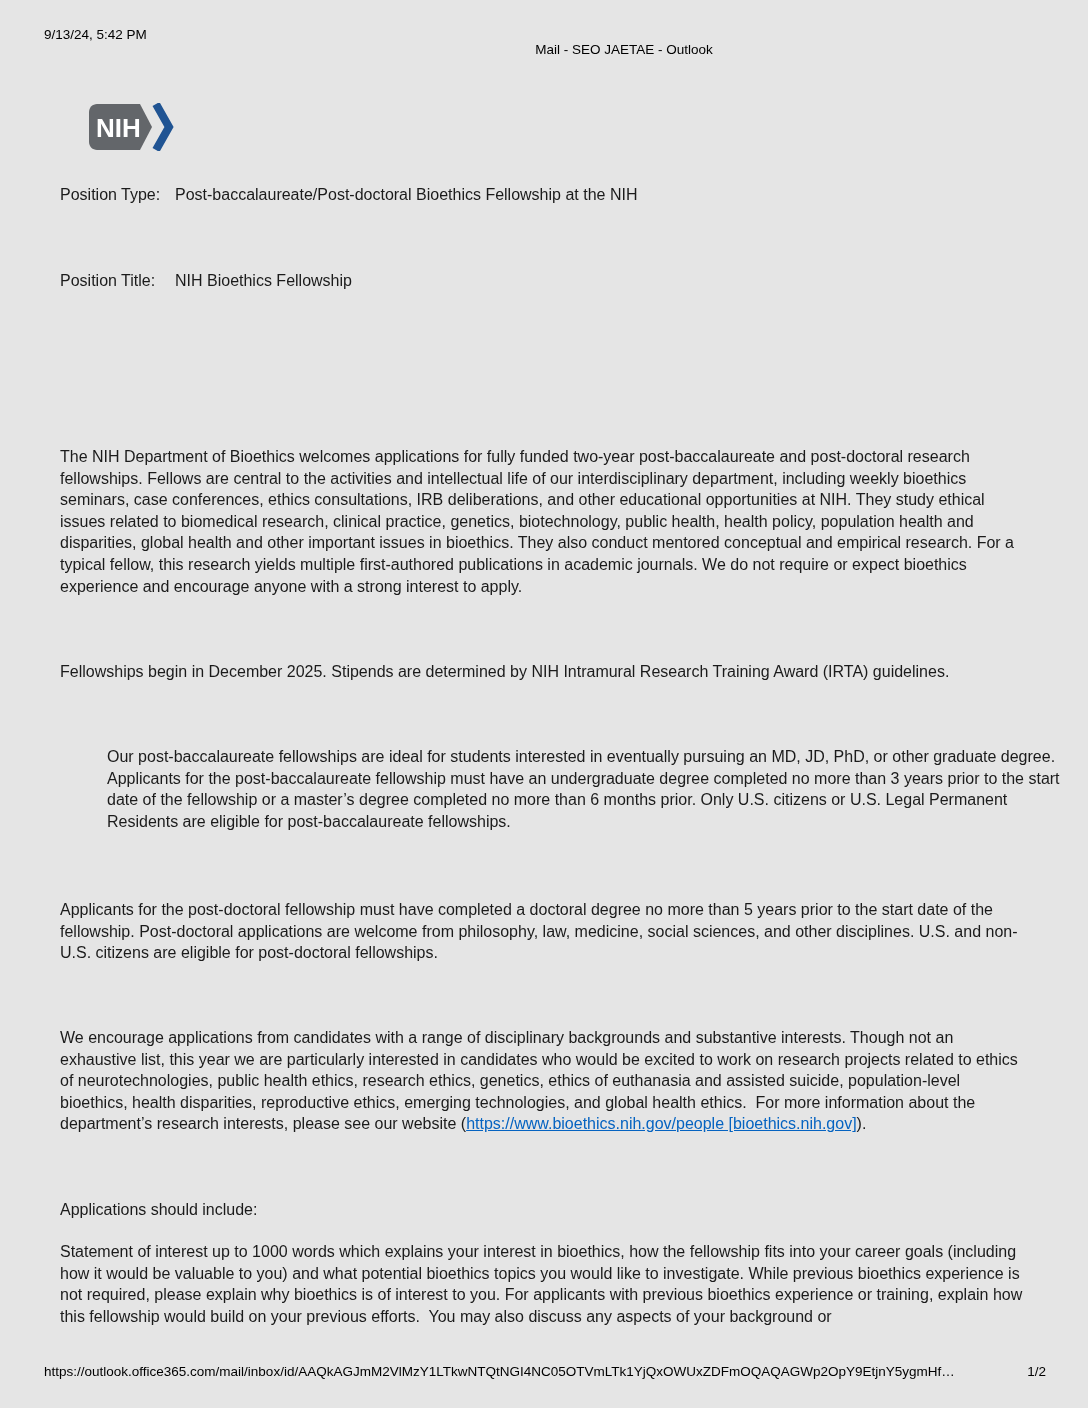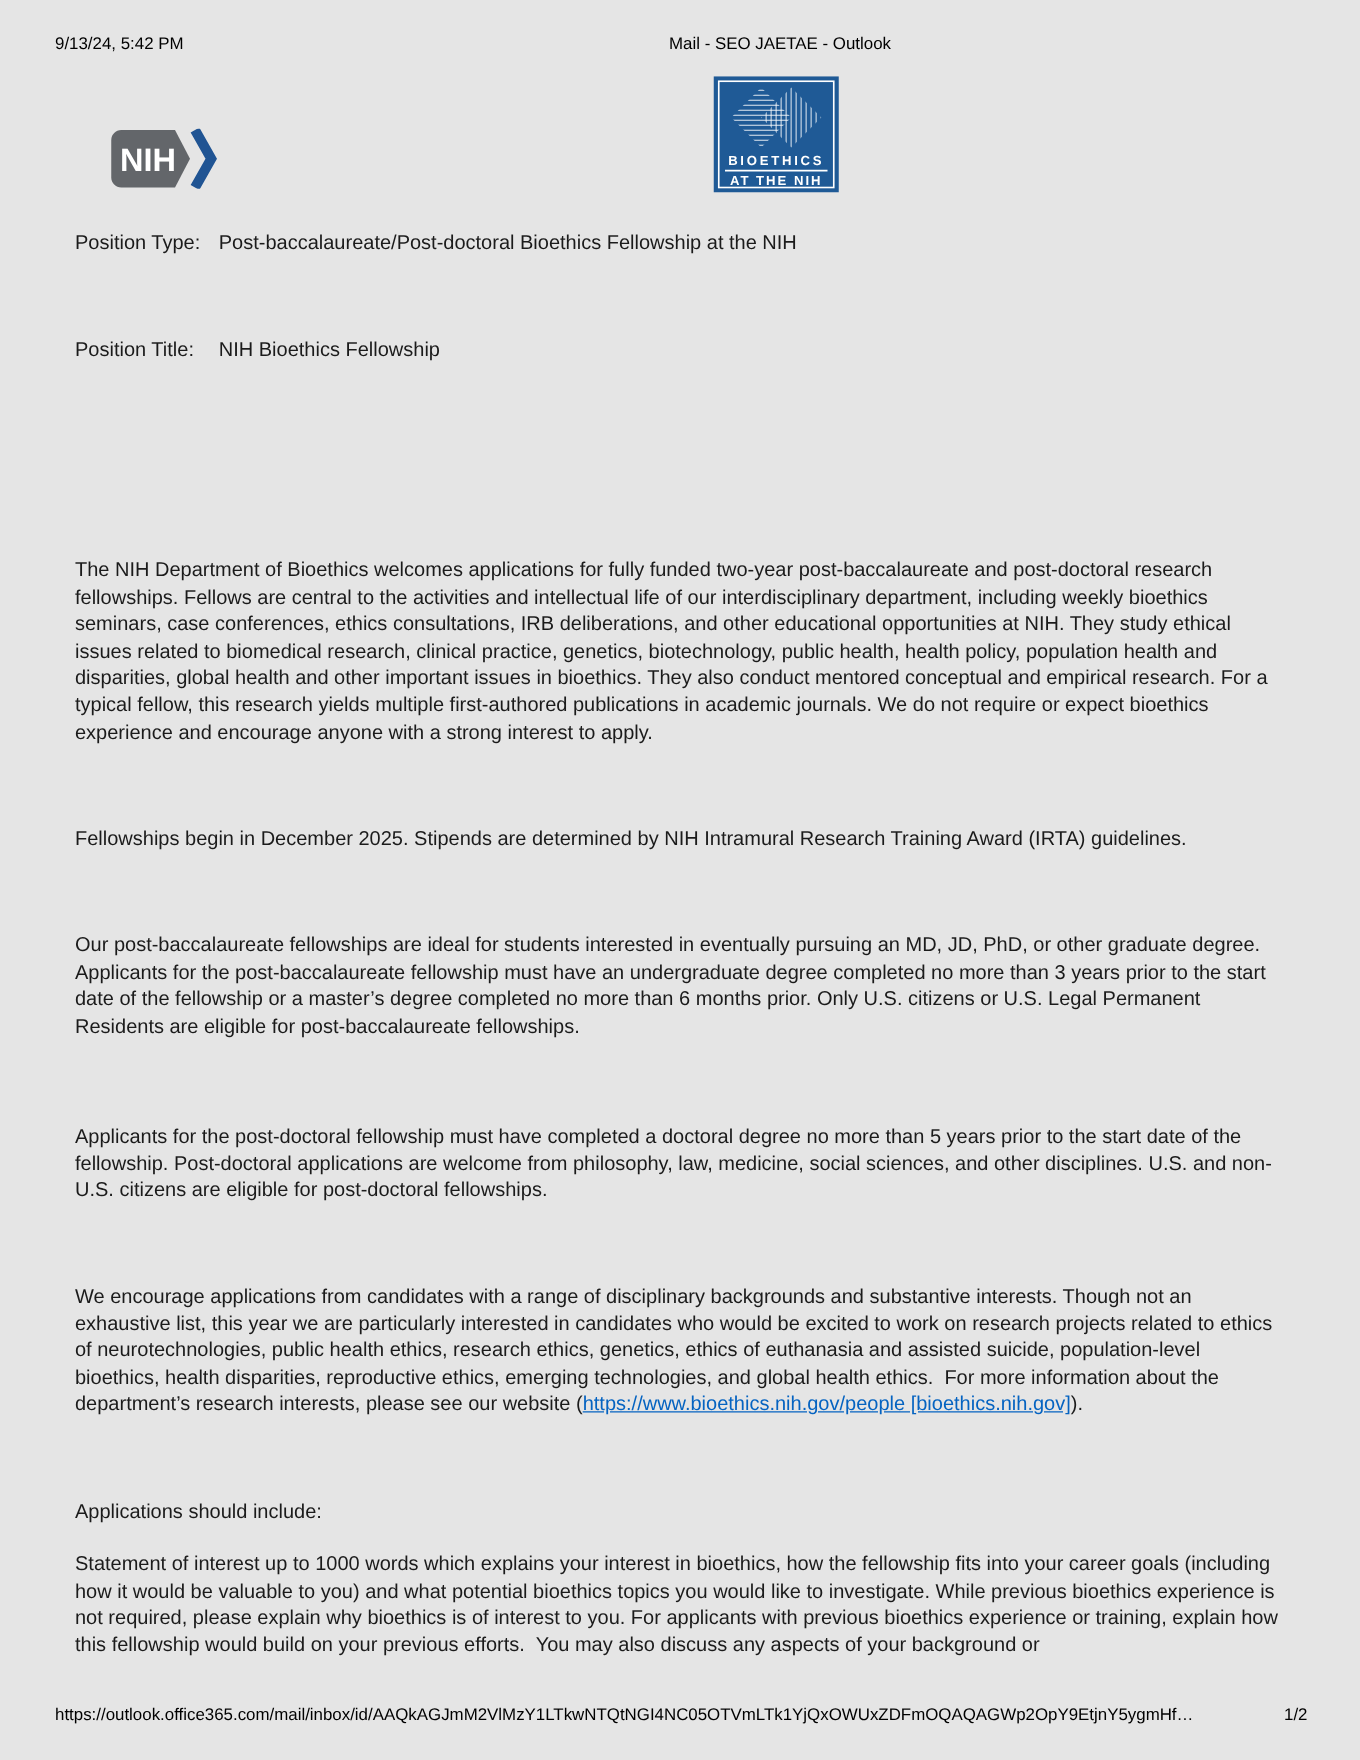--- a/index.html
+++ b/index.html
@@ -2,37 +2,37 @@
 <html><head>
 <meta charset="utf-8">
 <style>
   html,body { margin:0; padding:0; background:#ffffff; }
   .page {
     position:relative; width:1088px; height:1408px; background:#e5e5e5;
     font-family:"Liberation Sans", sans-serif; color:#1b1b1b; overflow:hidden;
   }
   .print-meta { position:absolute; font-size:13.5px; color:#000000; white-space:nowrap; }
   .hdr-date  { top:27px; left:44px; }
-  .hdr-title { top:27px; left:624px; transform:translateX(-50%); }
+  .hdr-title { top:42px; left:624px; transform:translateX(-50%); }
 
   .nih-logo { position:absolute; top:103px; left:88px; }
   .bioethics-logo { position:absolute; top:61px; left:570px; }
 
   .block {
     position:absolute; left:60px; width:968px;
     font-size:16px; line-height:21.6px; color:#1b1b1b;
   }
   .kv-label { display:inline-block; width:115px; }
   .para { white-space:pre-wrap; }
   .t-type  { top:184px; }
   .t-title { top:270px; }
   .t-desc  { top:356px; }
   .t-p1 { top:446px; }
   .t-p2 { top:661px; }
-  .t-p3 { top:746px; }
+  .t-p3 { top:746px;margin-left:47px; }
   .t-p4 { top:899px; }
   .t-p5 { top:1027px; }
   .t-p6 { top:1199px; }
   .t-p7 { top:1241px; }
 
   .email-link { color:#0563C1; text-decoration:underline; cursor:pointer; }
 
   .print-footer {
     position:absolute; top:1364px; left:44px; right:42px;
     display:flex; justify-content:space-between; align-items:baseline;
@@ -50,39 +50,20 @@
   <div class="print-meta hdr-title">Mail - SEO JAETAE - Outlook</div>
 
   <div class="nih-logo">
     <svg width="86" height="48" viewBox="0 0 86 48">
       <path fill="#63666A" d="M9,1 H52 L64,24 L52,47 H9 C4.6,47 1,43.4 1,39 V9 C1,4.6 4.6,1 9,1 Z"></path>
       <polyline points="68,1 81,24 68,47" fill="none" stroke="#205493" stroke-width="8"></polyline>
       <text x="8" y="34" fill="#ffffff" font-family="Liberation Sans, sans-serif" font-size="26" font-weight="bold">NIH</text>
     </svg>
   </div>
 
-  <div class="bioethics-logo">
-    <svg width="102" height="93" viewBox="0 0 100 93">
-      <defs>
-        <pattern id="hatchA" width="4" height="4" patternUnits="userSpaceOnUse" patternTransform="rotate(45)">
-          <line x1="0" y1="0" x2="0" y2="4" stroke="#ffffff" stroke-width="1.4"></line>
-        </pattern>
-        <pattern id="hatchB" width="4" height="4" patternUnits="userSpaceOnUse" patternTransform="rotate(-45)">
-          <line x1="0" y1="0" x2="0" y2="4" stroke="#ffffff" stroke-width="1.4"></line>
-        </pattern>
-      </defs>
-      <rect x="0" y="0" width="100" height="93" fill="#1f5a96"></rect>
-      <rect x="4" y="4" width="92" height="85" fill="none" stroke="#ffffff" stroke-width="1.3"></rect>
-      <rect x="21" y="16" width="34" height="34" transform="rotate(45 38 33)" fill="url(#hatchA)"></rect>
-      <rect x="45" y="16" width="34" height="34" transform="rotate(45 62 33)" fill="url(#hatchB)"></rect>
-      <text x="50" y="71" text-anchor="middle" fill="#ffffff" font-family="Liberation Sans, sans-serif" font-size="10.5" font-weight="bold" letter-spacing="2.2">BIOETHICS</text>
-      <line x1="9" y1="75.5" x2="91" y2="75.5" stroke="#ffffff" stroke-width="1.4"></line>
-      <text x="50" y="87" text-anchor="middle" fill="#ffffff" font-family="Liberation Sans, sans-serif" font-size="10.5" font-weight="bold" letter-spacing="1.6">AT THE NIH</text>
-    </svg>
-  </div>
 
   <div class="block t-title">
     <span class="kv-label">Position Title:</span><span>NIH Bioethics Fellowship</span>
   </div>
 
   <div class="block t-type">
     <span class="kv-label">Position Type:</span><span>Post-baccalaureate/Post-doctoral Bioethics Fellowship at the NIH</span>
   </div>
 
 

